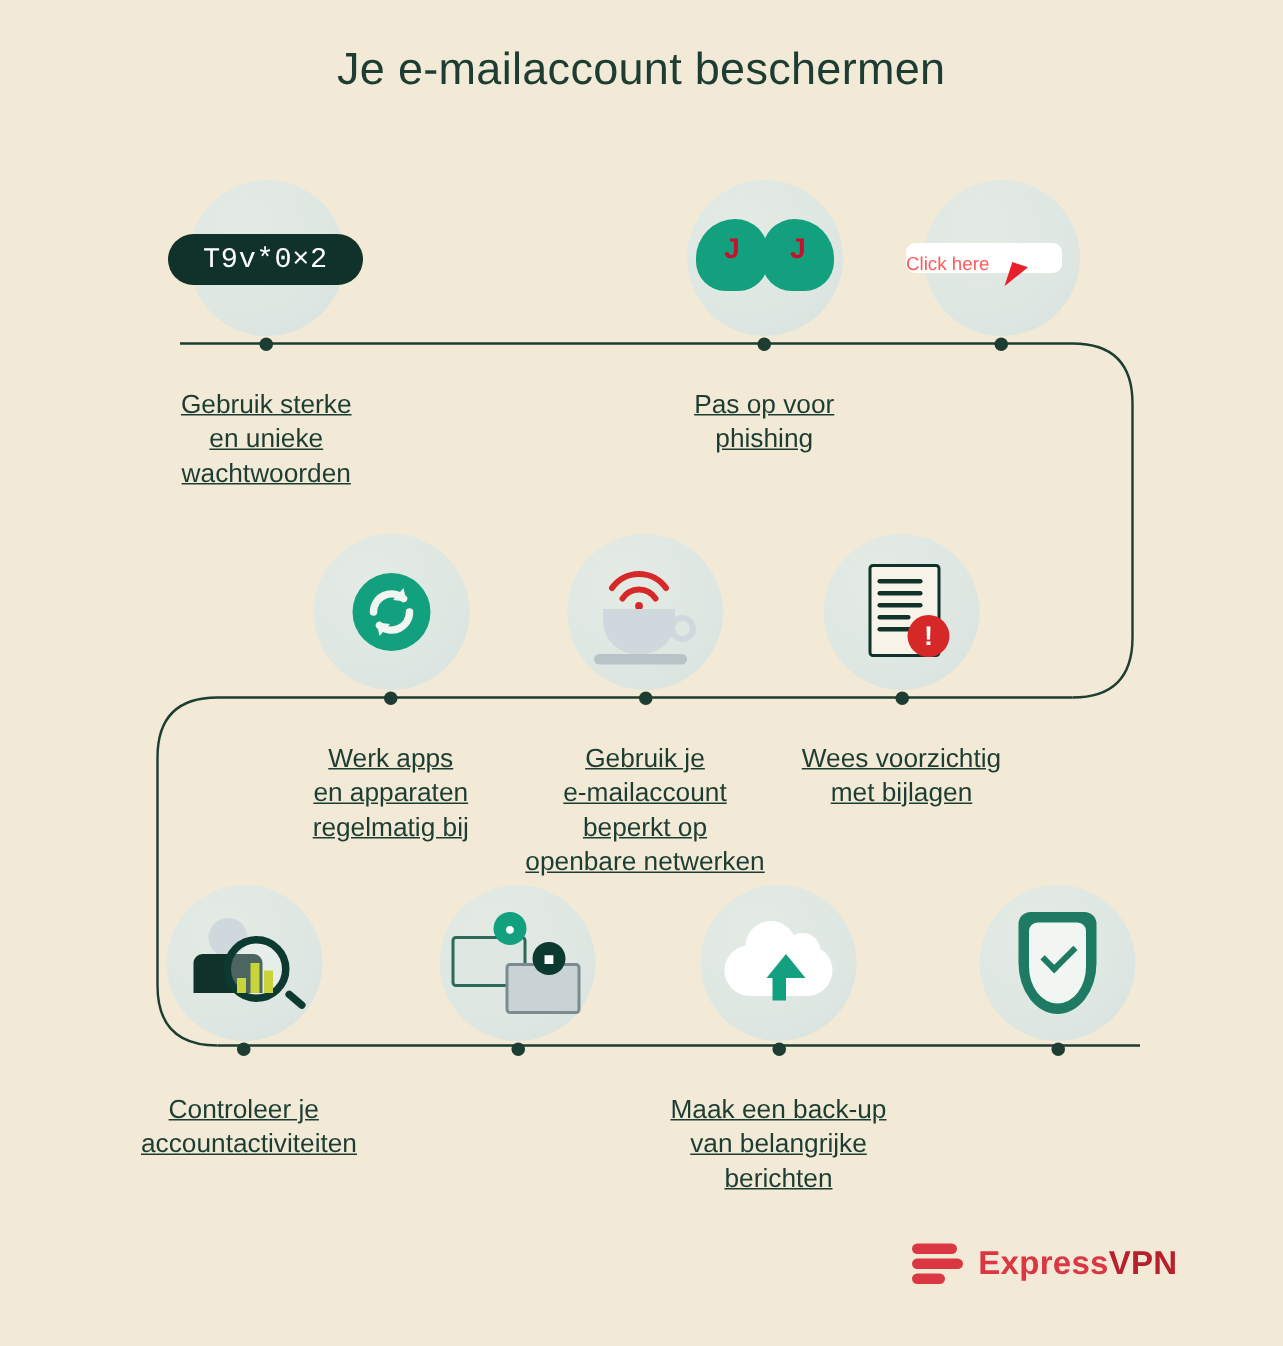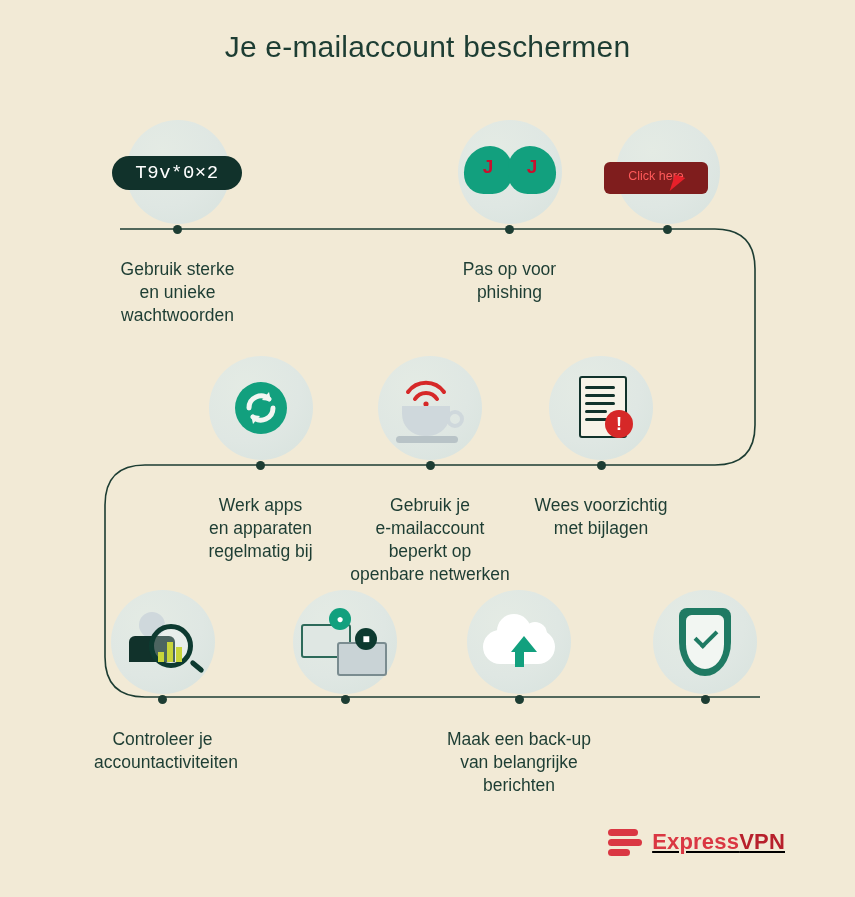--- a/index.html
+++ b/index.html
@@ -60,20 +60,21 @@
     height: 104px;
     border-radius: 50%;
     background: radial-gradient(circle at 35% 30%, #e4ebe4 0%, #dfe7e3 55%, #d7e2dd 100%);
   }
   .step-label {
     margin-top: 34px;
     font-size: 17.5px;
     line-height: 23px;
     color: #1d3d33;
     white-space: pre-line;
+    text-decoration: underline;
   }
   .dot {
     position: absolute;
     width: 9px;
     height: 9px;
     border-radius: 50%;
     background: #1d3d33;
     left: 50%;
     margin-left: -4.5px;
   }
@@ -166,27 +167,27 @@
   }
   .mask-j.left { left: 6px; }
   .mask-j.right { left: 50px; }
 
   
   .click-banner {
     position: absolute;
     left: -12px;
     top: 42px;
     width: 104px;
-    height: 32px;
+    height: 20px;
     border-radius: 6px;
-    background: #7f1d1d;
+    background: #ffffff;
     color: #ff5a5a;
     font-size: 12.5px;
     line-height: 28px;
-    text-align: center;
+    text-align: left;
   }
   .cursor {
     position: absolute;
     left: 56px;
     top: 56px;
     width: 0;
     height: 0;
     border-left: 11px solid #e8202a;
     border-bottom: 17px solid transparent;
     transform: rotate(18deg);
@@ -417,21 +418,20 @@
   }
 
   
   .logo {
     position: absolute;
     right: 70px;
     bottom: 40px;
     display: flex;
     align-items: center;
     gap: 10px;
-    text-decoration: underline;
   }
   .logo-mark {
     width: 34px;
     height: 30px;
     position: relative;
   }
   .logo-mark span {
     position: absolute;
     left: 0;
     height: 7px;

